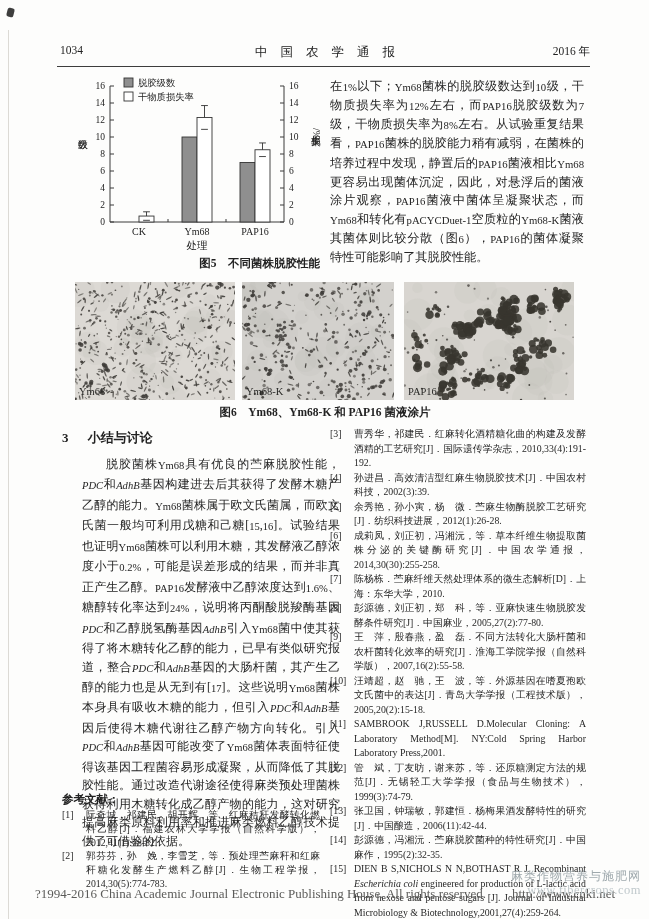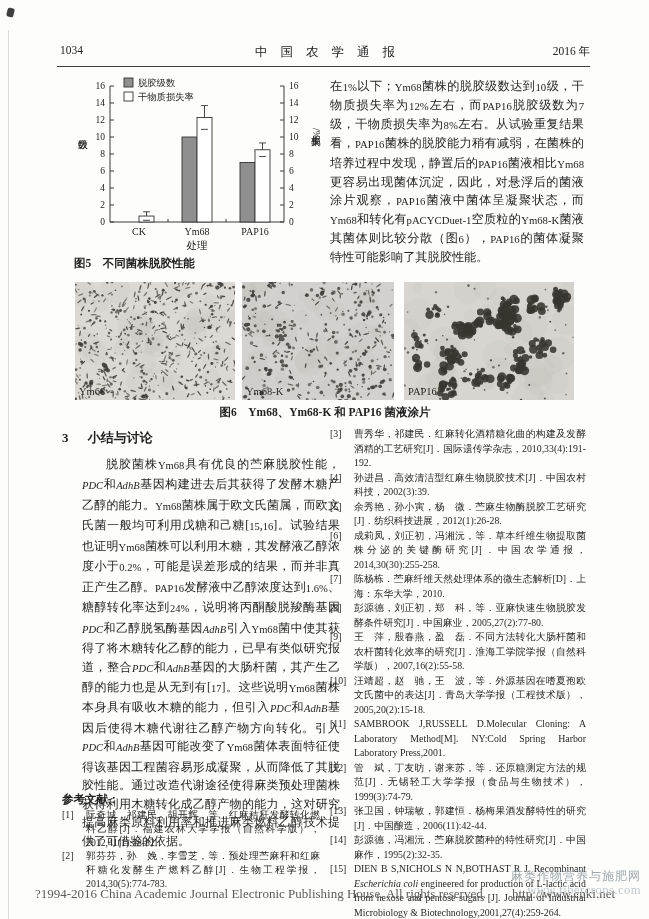--- a/index.html
+++ b/index.html
@@ -12,21 +12,21 @@
   .hdr-page{width:90px;}
   .hdr-journal{flex:1;text-align:center;font-size:12.5px;letter-spacing:13px;padding-left:13px;white-space:nowrap;}
   .hdr-year{width:90px;text-align:right;}
   .hrule{position:absolute;top:66px;left:57px;width:533px;height:1px;background:#3d3d3d;}
 
   .chart-wrap{position:absolute;left:74px;top:74px;width:246px;height:182px;}
   .chart-wrap svg{font-family:"Liberation Serif","DejaVu Serif",serif;}
   .ylab{position:absolute;writing-mode:vertical-rl;text-orientation:mixed;font-size:9.8px;color:#222;}
   .ylab-left{left:2px;top:58px;}
   .ylab-right{right:-2px;top:54px;}
-  .fig5-caption{position:absolute;left:74px;top:256px;width:246px;text-align:left;
+  .fig5-caption{position:absolute;left:74px;top:256px;width:246px;text-align:right;
                 font-weight:bold;font-size:11.5px;}
 
   .para{text-align:justify;color:#232323;}
   .right-top{position:absolute;left:330px;top:77px;width:254px;font-size:12.2px;line-height:18.15px;}
   .lat{font-size:.88em;vertical-align:-1px;}
 
   .fig6-strip{position:absolute;left:75px;top:282px;height:118px;display:flex;}
   .fig6-panel{position:relative;height:118px;}
   .fig6-caption{position:absolute;left:60px;top:405px;width:530px;text-align:center;
                 font-weight:bold;font-size:11.5px;}

